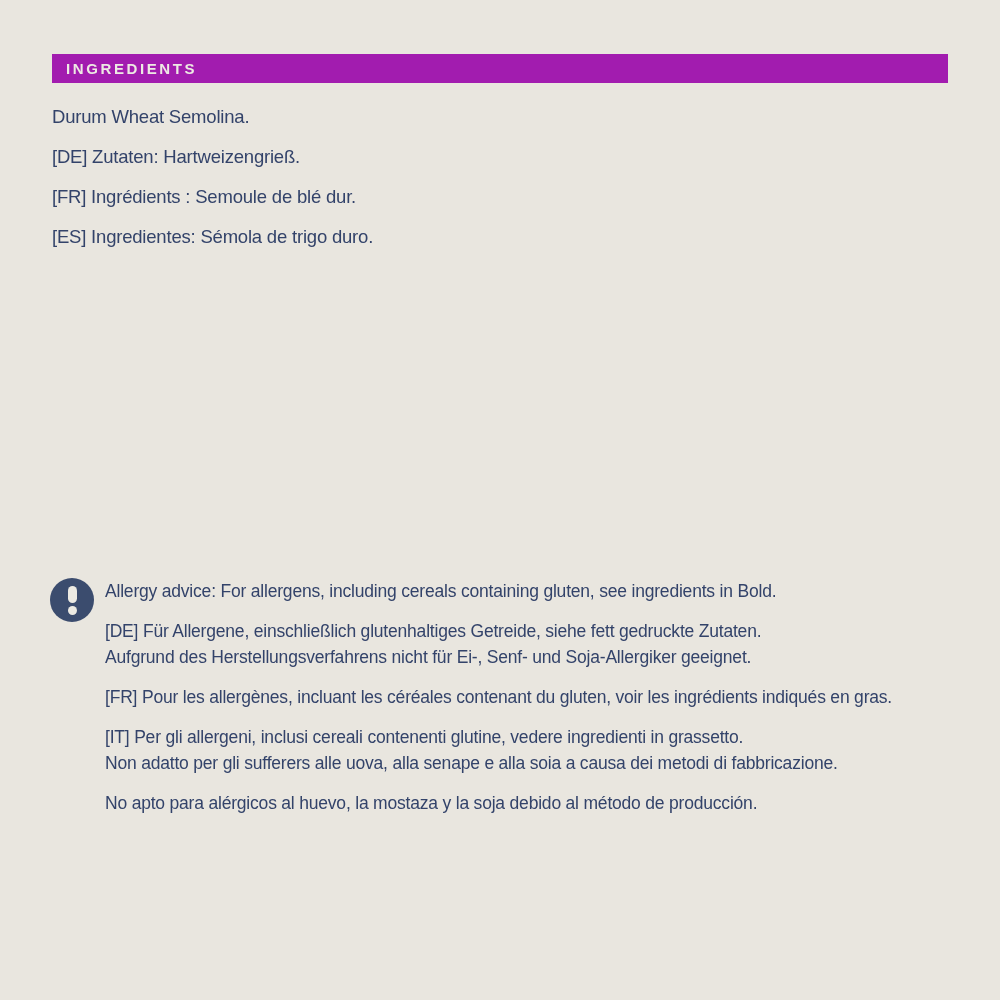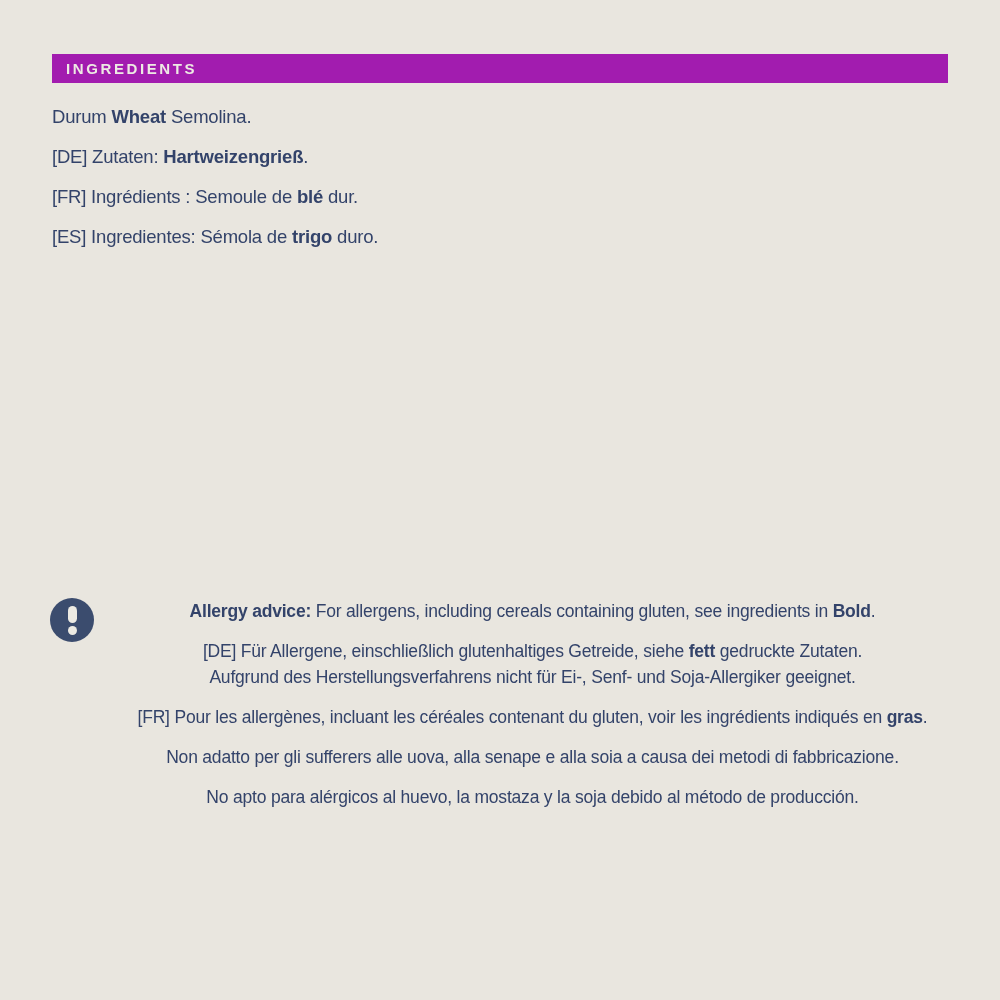--- a/index.html
+++ b/index.html
@@ -46,25 +46,24 @@
   }
   .ingredient-line {
     font-size: 18.5px;
     line-height: 40px;
     letter-spacing: -0.2px;
     white-space: nowrap;
   }
   .allergy-section {
     position: absolute;
     left: 50px;
-    top: 598px;
+    top: 578px;
     width: 910px;
     display: flex;
     align-items: flex-start;
-    text-align: center;
   }
   .alert-icon {
     flex: 0 0 auto;
     width: 44px;
     height: 44px;
     border-radius: 50%;
     background: #3b4c6e;
     position: relative;
     margin-right: 11px;
   }
@@ -95,21 +94,21 @@
   .allergy-paragraph {
     margin: 0 0 14px 0;
   }
   .allergy-line {
     font-size: 17.5px;
     line-height: 26px;
     letter-spacing: -0.2px;
     white-space: nowrap;
   }
   .b {
-    font-weight: bold;
+    font-weight: normal;
   }
 </style>
 </head>
 <body>
 
 <div class="page">
 
   <div class="header-bar">
     <span class="header-title">INGREDIENTS</span>
   </div>
@@ -131,20 +130,21 @@
           <div class="allergy-line"><span class="b">Allergy advice:</span><span> For allergens, including cereals containing gluten, see ingredients in </span><span class="b">Bold</span><span>.</span></div>
         </div>
         <div class="allergy-paragraph">
           <div class="allergy-line"><span>[DE] Für Allergene, einschließlich glutenhaltiges Getreide, siehe </span><span class="b">fett</span><span> gedruckte Zutaten.</span></div>
           <div class="allergy-line"><span>Aufgrund des Herstellungsverfahrens nicht für Ei-, Senf- und Soja-Allergiker geeignet.</span></div>
         </div>
         <div class="allergy-paragraph">
           <div class="allergy-line"><span>[FR] Pour les allergènes, incluant les céréales contenant du gluten, voir les ingrédients indiqués en </span><span class="b">gras</span><span>.</span></div>
         </div>
         <div class="allergy-paragraph">
+          <div class="allergy-line"><span>[IT] Per gli allergeni, inclusi cereali contenenti glutine, vedere ingredienti in </span><span class="b">grassetto</span><span>.</span></div>
           <div class="allergy-line"><span>Non adatto per gli sufferers alle uova, alla senape e alla soia a causa dei metodi di fabbricazione.</span></div>
         </div>
         <div class="allergy-paragraph">
           <div class="allergy-line"><span>No apto para alérgicos al huevo, la mostaza y la soja debido al método de producción.</span></div>
         </div>
       </div>
   </div>
 
 </div>
 

